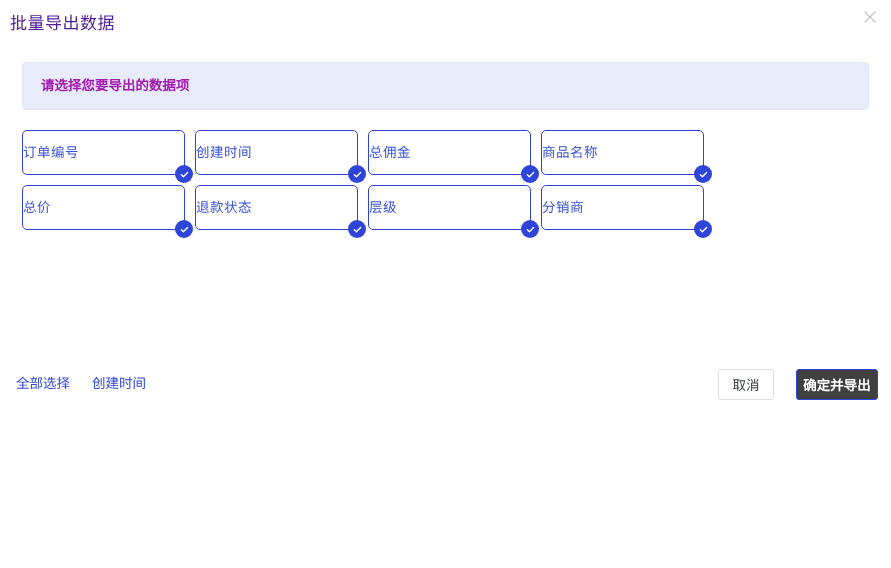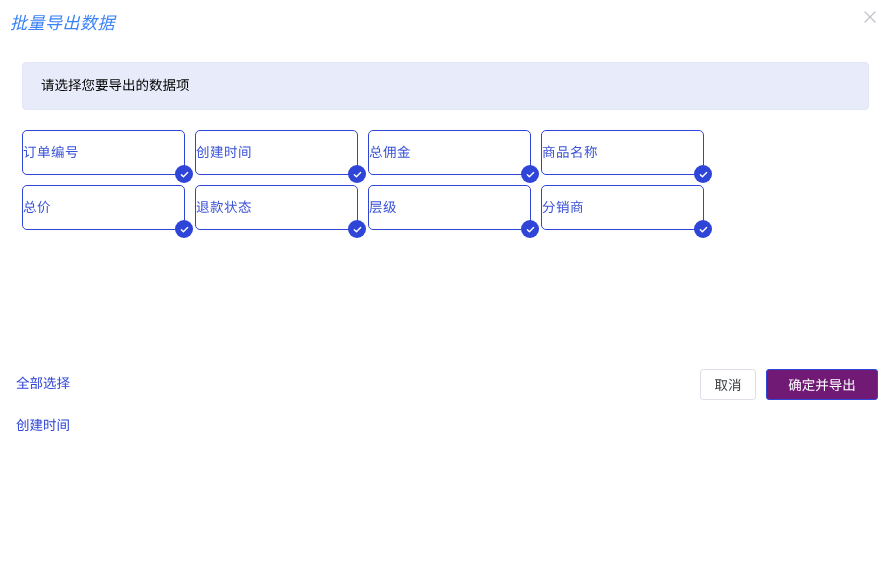--- a/index.html
+++ b/index.html
@@ -31,24 +31,23 @@
     top: 0;
     width: 891px;
     height: 46px;
   }
   .dialog-title {
     position: absolute;
     left: 10px;
     top: 12px;
     font-size: 17px;
     line-height: 24px;
-    color: #3b82f6;
+    color: #4c1d95;
     letter-spacing: 0.5px;
     white-space: nowrap;
-    font-style: italic;
   }
   .close-icon {
     position: absolute;
     right: 12px;
     top: 8px;
     width: 18px;
     height: 18px;
     cursor: pointer;
     opacity: 0.55;
   }
@@ -64,22 +63,23 @@
     box-sizing: border-box;
     background: #e8ebf9;
     border: 1px solid #e2e6f7;
     border-radius: 4px;
     display: flex;
     align-items: center;
   }
   .info-banner-text {
     padding-left: 18px;
     font-size: 13.5px;
-    color: #000000;
+    color: #a21caf;
     line-height: 20px;
+    font-weight: bold;
   }
 
   
   .options-grid {
     position: absolute;
     left: 22px;
     top: 130px;
     width: 848px;
     display: flex;
     flex-wrap: wrap;
@@ -120,61 +120,60 @@
   .check-badge svg { display: block; }
 
   
   .footer-links {
     position: absolute;
     left: 16px;
     top: 374px;
     display: flex;
     align-items: center;
     gap: 22px;
-    flex-direction: column;
   }
   .footer-link {
     font-size: 13.5px;
     color: #2f45d8;
     cursor: pointer;
     line-height: 20px;
     white-space: nowrap;
   }
 
   .footer-buttons {
     position: absolute;
     right: 13px;
     top: 369px;
     display: flex;
     align-items: center;
-    gap: 10px;
+    gap: 22px;
   }
   .btn {
     box-sizing: border-box;
     height: 31px;
     border-radius: 3px;
     font-size: 13.5px;
     line-height: 29px;
     text-align: center;
     cursor: pointer;
     white-space: nowrap;
     font-family: "Liberation Sans", "DejaVu Sans", sans-serif;
   }
   .btn-cancel {
     width: 56px;
     background: #ffffff;
     border: 1px solid #dcdfe6;
     color: #3c4043;
   }
   .btn-primary {
-    width: 112px;
-    background: #701a75;
+    width: 82px;
+    background: #404040;
     border: 1px solid #2f45d8;
     color: #ffffff;
-    font-weight: normal;
+    font-weight: bold;
   }
 </style>
 </head>
 <body>
 
 <div class="dialog">
 
   <div class="dialog-header">
     <div class="dialog-title">批量导出数据</div>
     <div class="close-icon">

